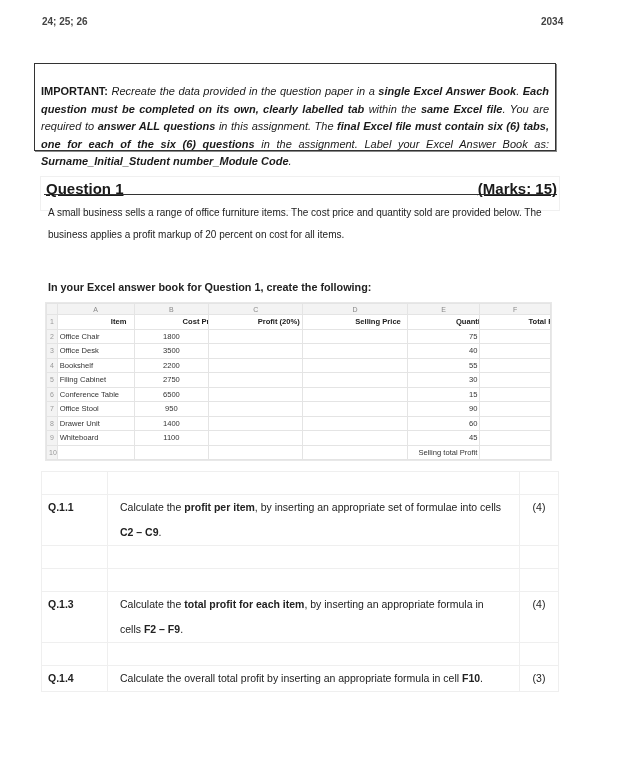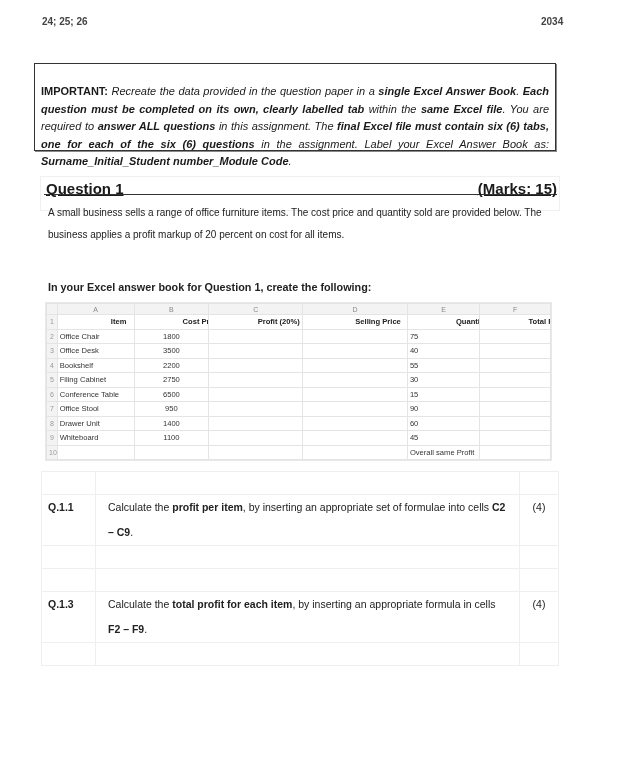--- a/index.html
+++ b/index.html
@@ -19,26 +19,26 @@
   .intro { position:absolute; left:48px; top:202px; width:512px; font-size:10px; line-height:22px; color:#222; }
   .subhead { position:absolute; left:48px; top:273px; font-size:10.8px; font-weight:bold; color:#222;margin-top:8px; }
 
   .sheet { position:absolute; left:45px; top:302px; width:505px; border:1px solid #e8e8e8; }
   .sheet table { border-collapse:collapse; font-family:"Liberation Sans", sans-serif; font-size:7.6px; width:100%; table-layout:fixed; }
   .sheet td { height:13.5px; border:1px solid #e4e4e4; padding:0 2px; white-space:nowrap; overflow:hidden; color:#333; }
   .sheet .colhdr td { background:#f3f3f3; color:#888; text-align:center; height:10px; font-size:7px; }
   .sheet .rownum { background:#f3f3f3; color:#999; text-align:center; font-size:7px; width:10px; }
   .sheet .hd { font-weight:bold; text-align:center; color:#222;padding-left:48px; }
   .sheet .num-c { text-align:center; }
-  .sheet .num-r { text-align:left; }
+  .sheet .num-r { text-align:right; }
 
   .qtable { position:absolute; left:41px; top:471px; width:518px; border-collapse:collapse; font-size:10.5px; color:#222; }
   .qtable td { border:1px solid #efefef; vertical-align:top; }
   .qtable .spacer td { height:20px; }
-  .qtable .qn { width:43px; font-weight:bold; padding:6px 4px 0 6px; }
+  .qtable .qn { width:43px; font-weight:bold; padding:6px 16px 0 6px; }
   .qtable .qt { padding:6px 12px 0 12px; line-height:25px; }
   .qtable .qm { width:36px; text-align:center; padding-top:6px; }
   .qtable .qt .line1 { display:block; margin-top:-6px; }
 </style>
 </head>
 <body>
 
 <div class="hdr left">24; 25; 26</div>
 <div class="hdr right">2034</div>
 
@@ -160,21 +160,21 @@
           <td></td>
         </tr>
       </tbody>
     <tbody>
         <tr>
       <td class="rownum">10</td>
       <td></td>
           <td></td>
           <td></td>
           <td></td>
-      <td class="num-r">Overall same Profit</td>
+      <td class="num-r">Selling total Profit</td>
       <td></td>
     </tr>
   </tbody>
     </table>
 </div>
 
 <table class="qtable">
   <tbody id="task-body">
       <tr class="spacer">
         <td></td>
@@ -203,14 +203,21 @@
         <td class="qt">
           <span class="line1"><span>Calculate the </span><b>total profit for each item</b><span>, by inserting an appropriate formula in cells </span><b>F2 – F9</b><span>.</span></span>
         </td>
         <td class="qm">(4)</td>
       </tr>
       <tr class="spacer">
         <td></td>
         <td></td>
         <td></td>
       </tr>
+      <tr>
+        <td class="qn">Q.1.4</td>
+        <td class="qt">
+          <span class="line1"><span>Calculate the overall total profit by inserting an appropriate formula in cell </span><b></b><span></span><b>F10</b><span>.</span></span>
+        </td>
+        <td class="qm">(3)</td>
+      </tr>
     </tbody>
 </table>
 
 </body></html>

